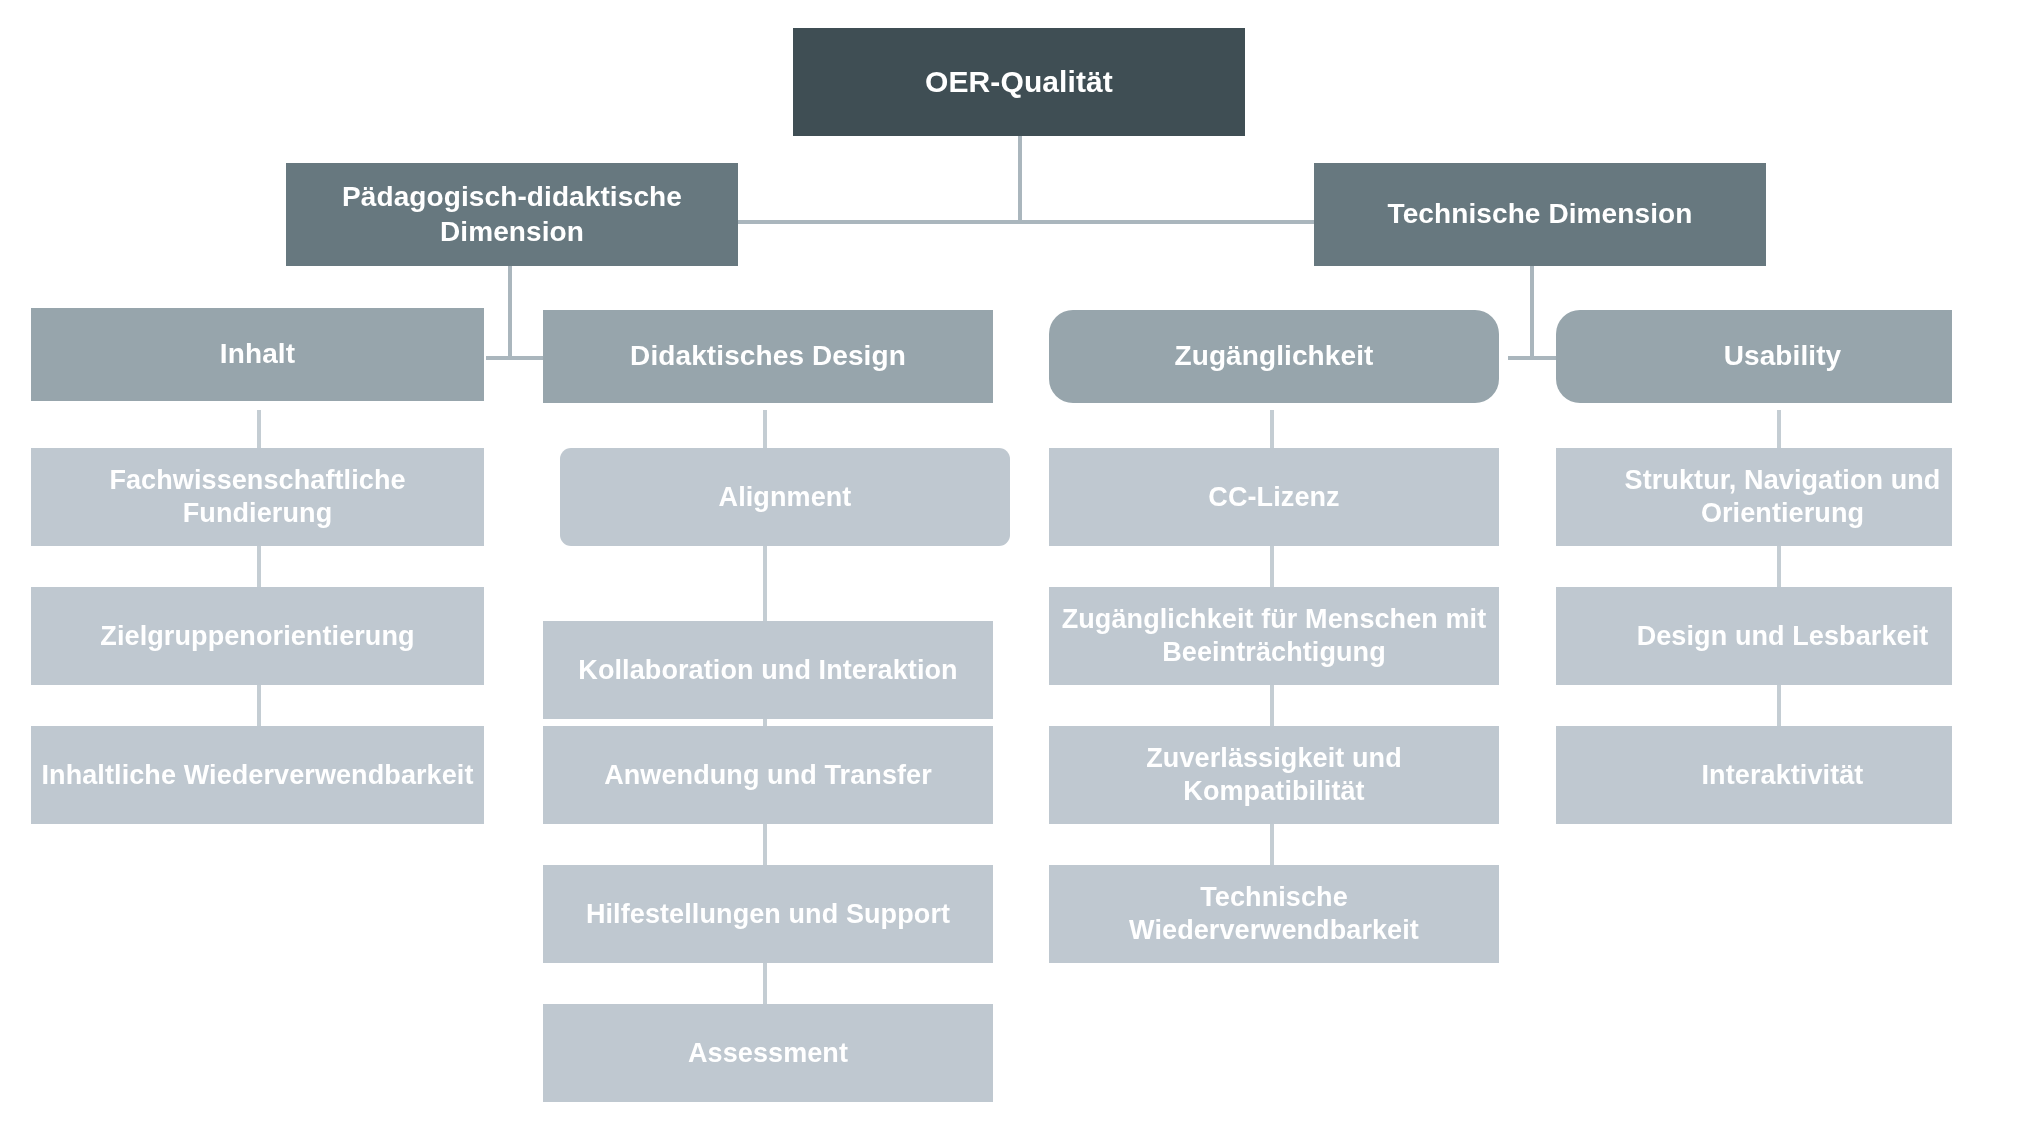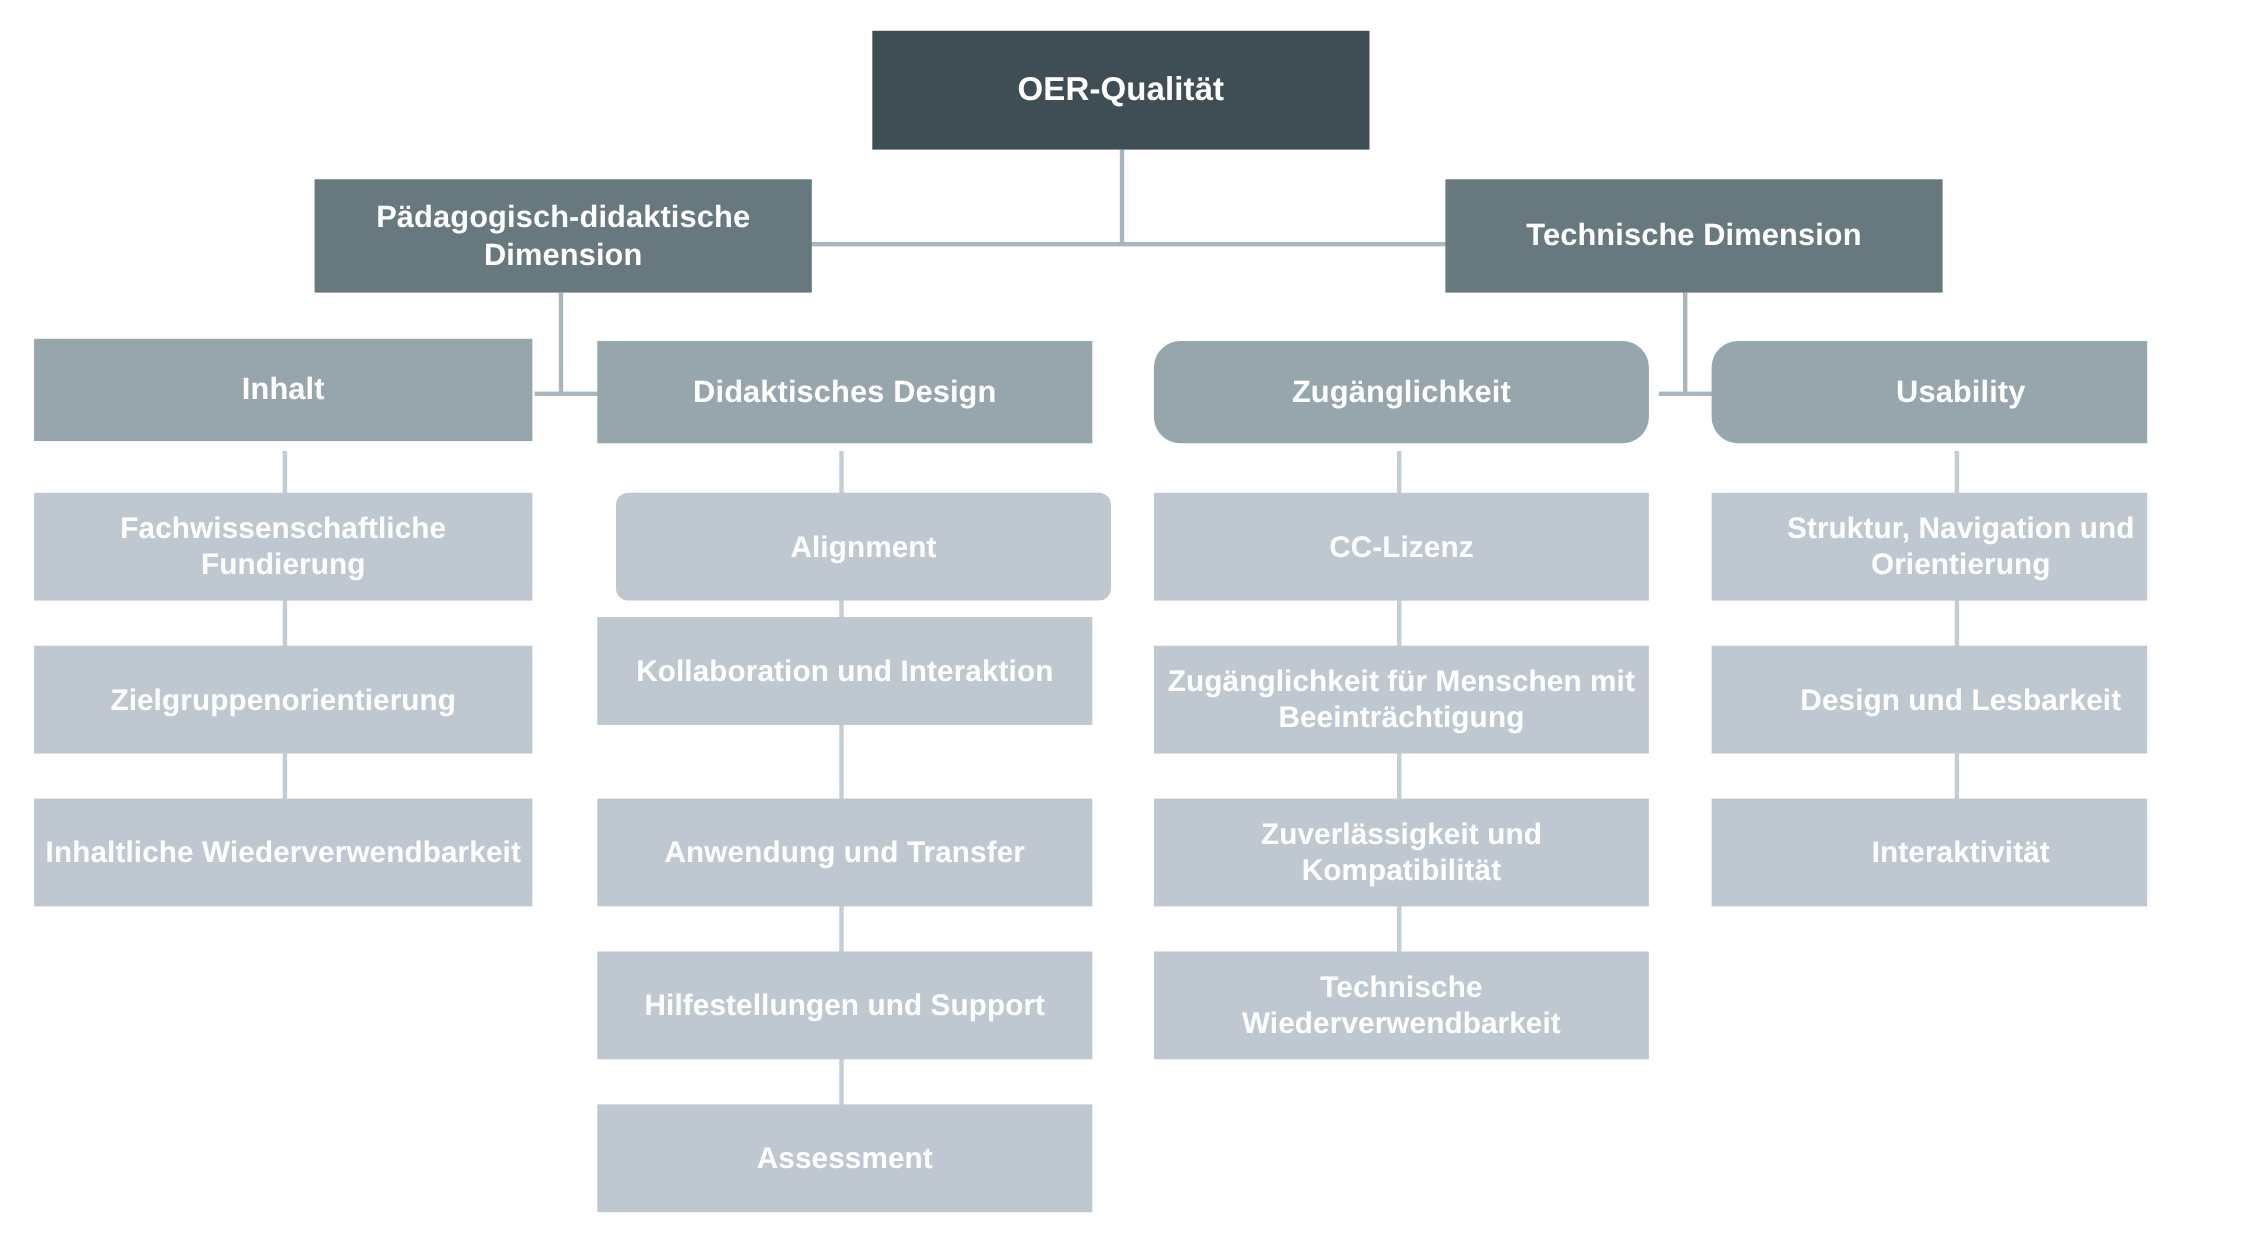--- a/index.html
+++ b/index.html
@@ -97,21 +97,21 @@
   <div class="node lvl-leaf" style="left:31px; top:587px; width:453px; height:98px;">
     <span>Zielgruppenorientierung</span>
   </div>
   <div class="node lvl-leaf" style="left:31px; top:726px; width:453px; height:98px;">
     <span>Inhaltliche Wiederverwendbarkeit</span>
   </div>
 
   <div class="node lvl-leaf" style="left:560px; top:448px; width:450px; height:98px;border-radius:11px;">
     <span>Alignment</span>
   </div>
-  <div class="node lvl-leaf" style="left:543px; top:561px; width:450px; height:98px;text-align:center;">
+  <div class="node lvl-leaf" style="left:543px; top:621px; width:450px; height:98px;text-align:center;">
     <span>Kollaboration und Interaktion</span>
   </div>
   <div class="node lvl-leaf" style="left:543px; top:726px; width:450px; height:98px;">
     <span>Anwendung und Transfer</span>
   </div>
   <div class="node lvl-leaf" style="left:543px; top:865px; width:450px; height:98px;">
     <span>Hilfestellungen und Support</span>
   </div>
   <div class="node lvl-leaf" style="left:543px; top:1004px; width:450px; height:98px;">
     <span>Assessment</span>

